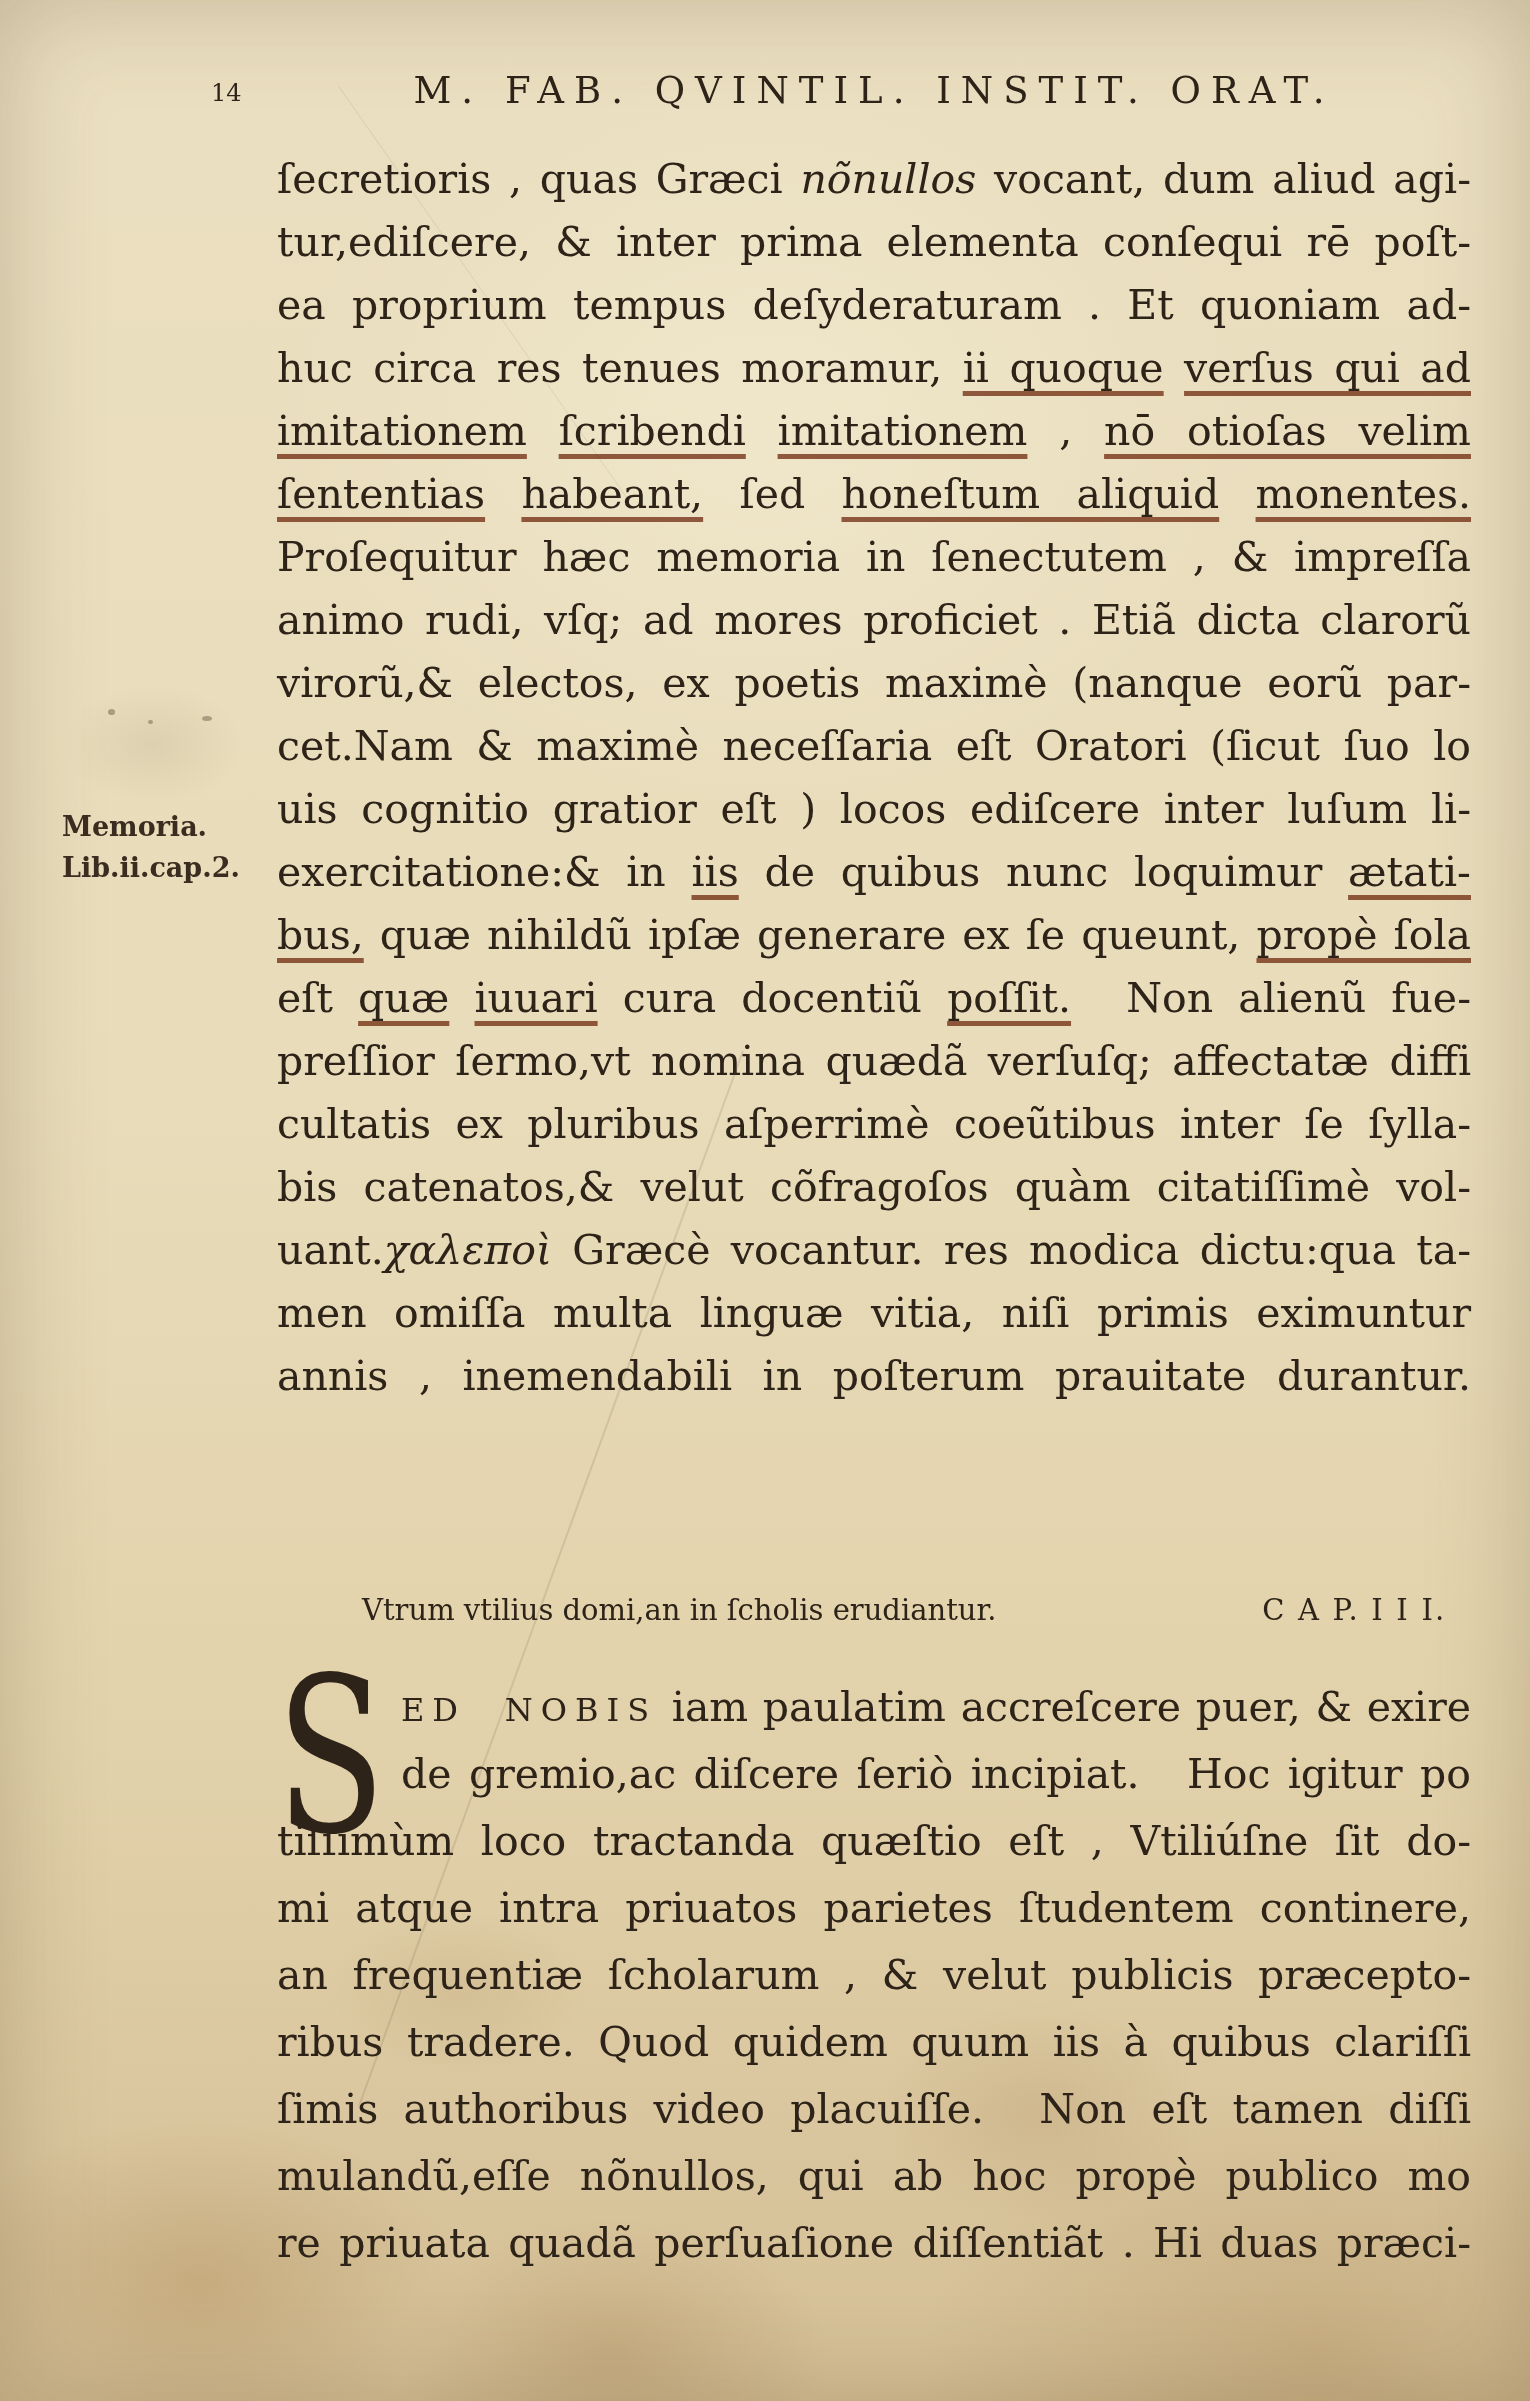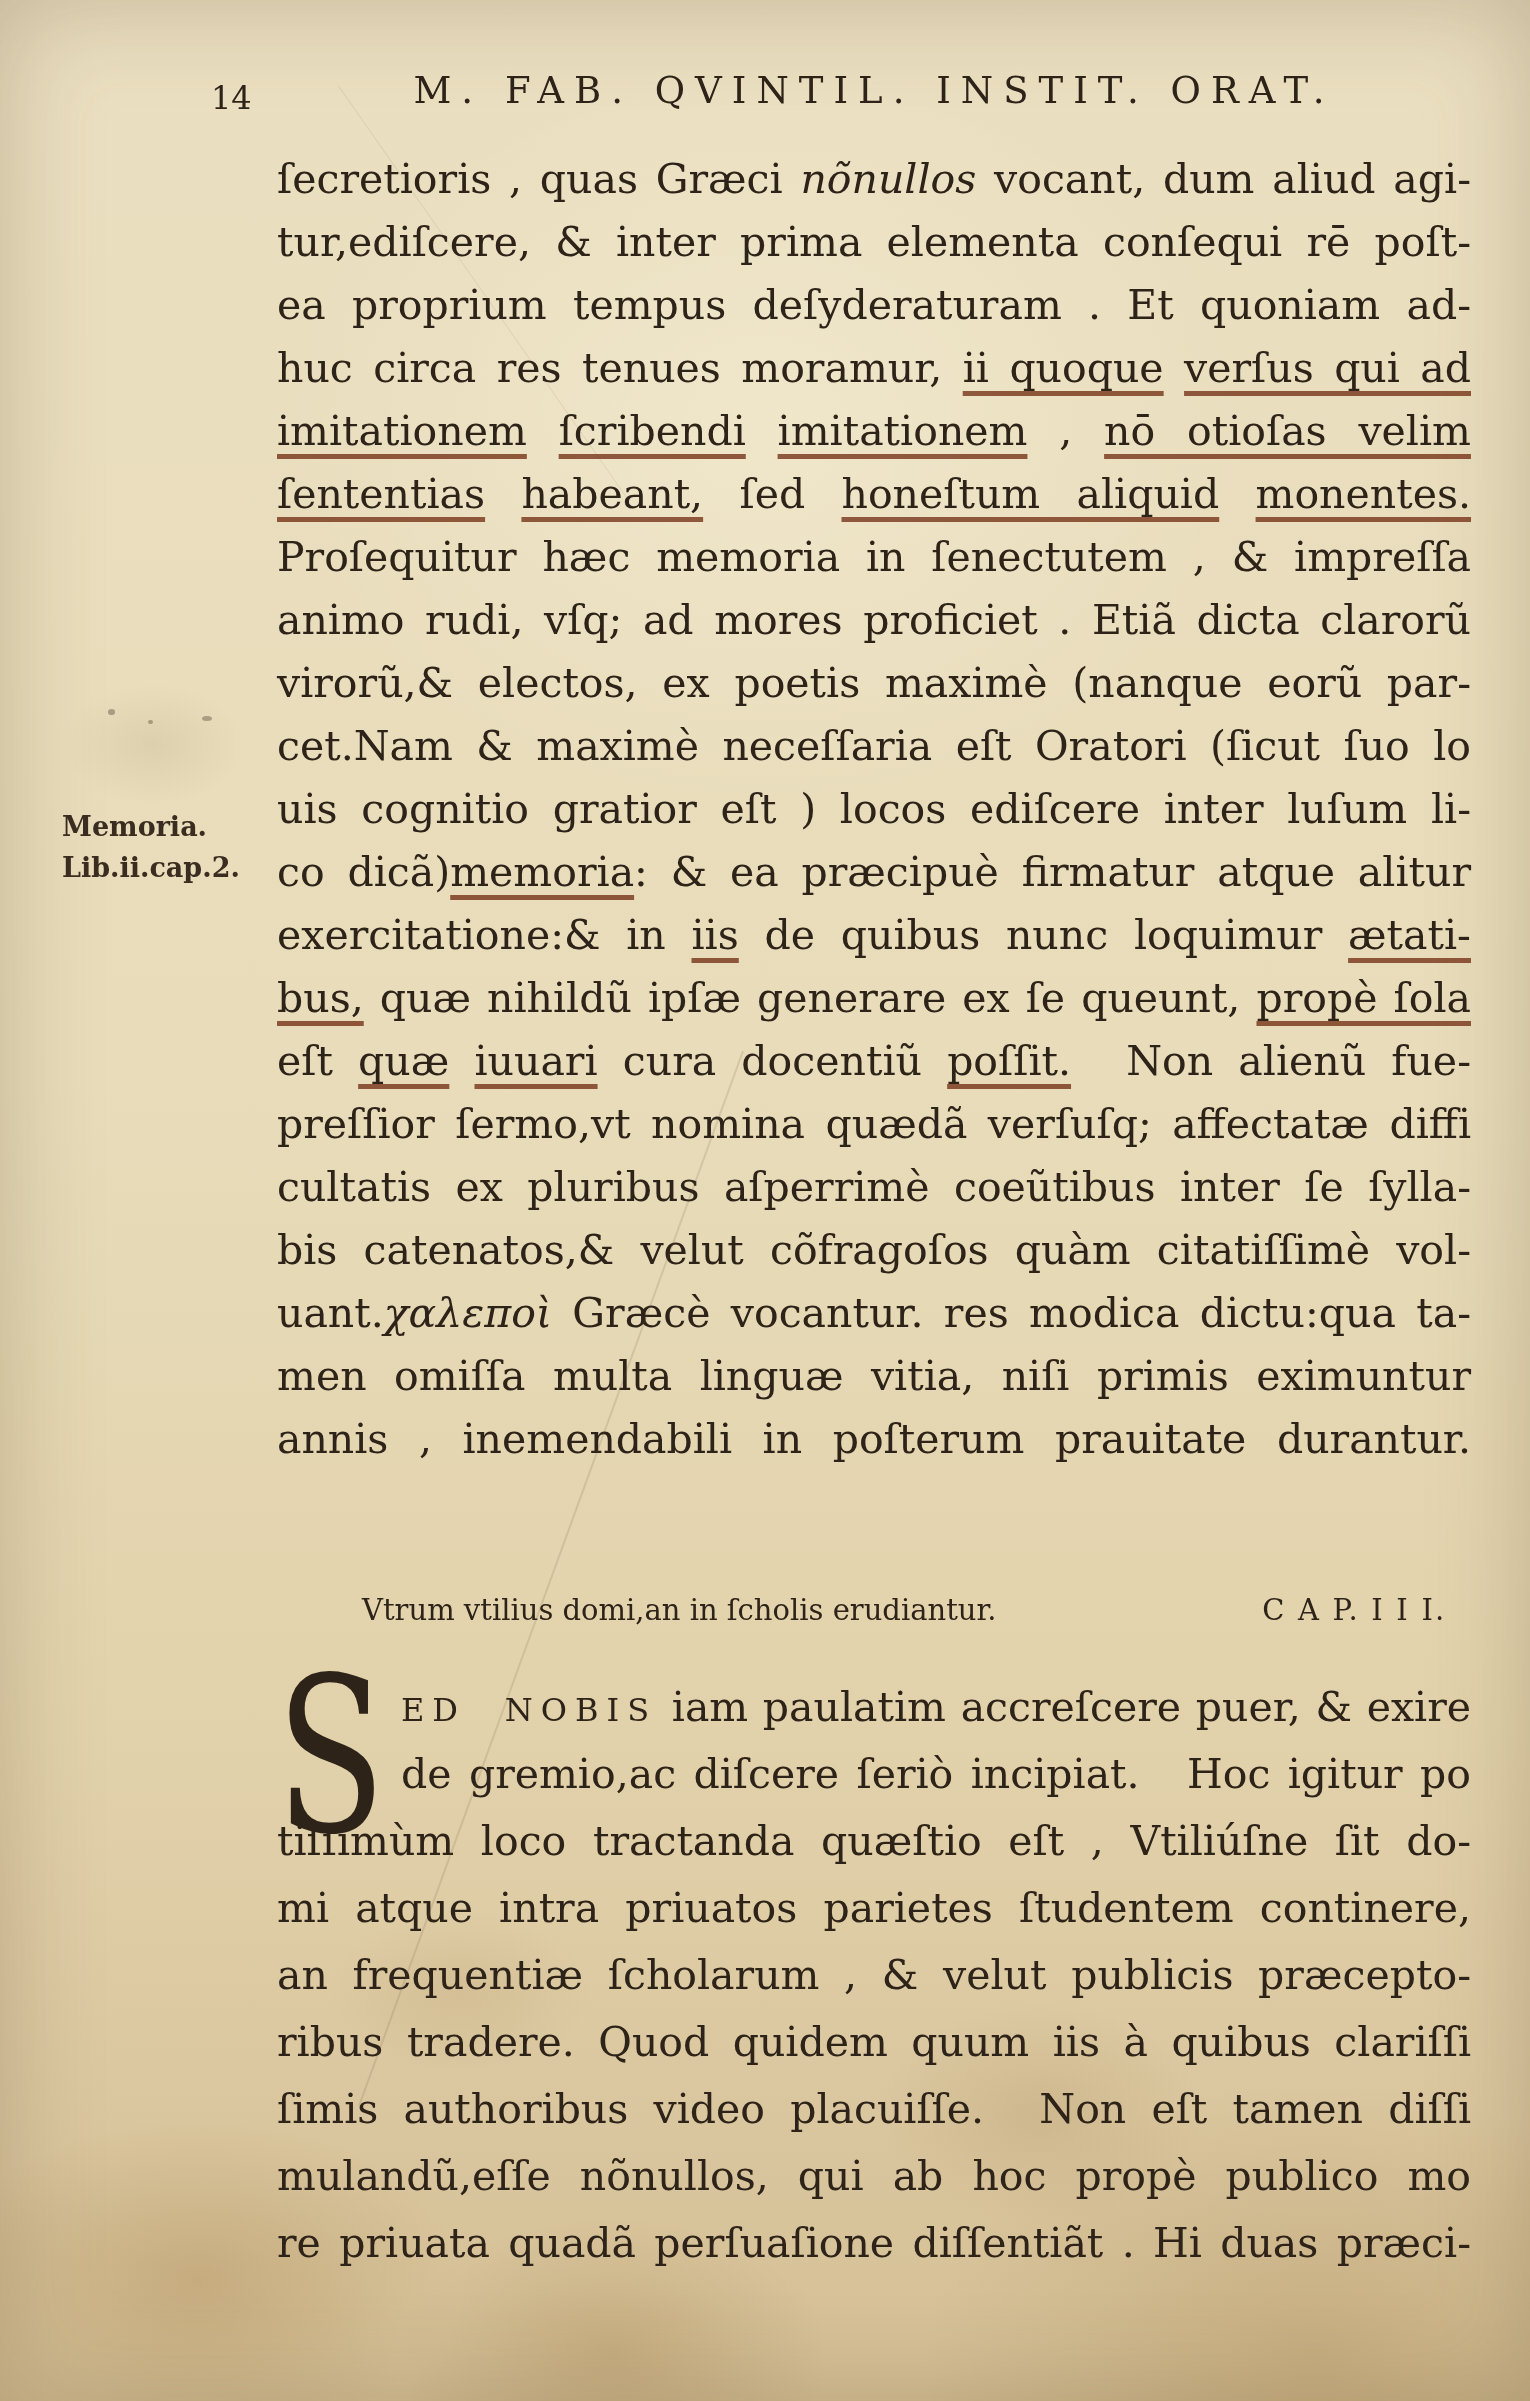--- a/index.html
+++ b/index.html
@@ -11,21 +11,21 @@
       radial-gradient(ellipse 310px 194px at 40% 98%, rgba(148,108,58,.24), transparent 70%),
       radial-gradient(ellipse 547px 374px at 86% 98%, rgba(156,118,66,.26), transparent 72%),
       radial-gradient(ellipse 230px 158px at 68% 88%, rgba(146,106,56,.16), transparent 70%),
       radial-gradient(ellipse 187px 115px at 30% 83%, rgba(150,112,60,.12), transparent 70%),
       radial-gradient(ellipse 130px 86px at 10% 31%, rgba(130,112,82,.12), transparent 70%),
       radial-gradient(ellipse 648px 504px at 50% 18%, rgba(255,250,232,.30), transparent 75%),
       linear-gradient(180deg, #eadfc0 0%, #e8dcba 45%, #e2d2ab 72%, #d9c59d 90%, #d5c096 100%);
     box-shadow: inset 0 0 101px rgba(92,72,44,.28);
   }
   .header { position:absolute; top:69px; left:277px; width:1194px; }
-  .pagenum { position:absolute; left:-66px; top:10px; font-size:32px; }
+  .pagenum { position:absolute; left:-66px; top:10px; font-size:24px; }
   .runtitle { display:block; text-align:center; font-size:37px; letter-spacing:10px; white-space:nowrap; }
   .marginnote { position:absolute; left:62px; top:806px; font-size:27px; line-height:41px; font-weight:bold; color:#3a2d20; }
   .bodytext  { position:absolute; left:277px; top:148px;  width:1194px; font-size:41px; }
   .bodytext .tline { height:63px; line-height:63px; }
   .tline { text-align:justify; text-align-last:justify; white-space:nowrap; }
   .chapterhead { position:absolute; left:277px; top:1593px; width:1194px; font-size:29px; display:flex; align-items:baseline; white-space:nowrap;justify-content:center; }
   .chapterhead .head { margin-left:85px; }
   .caplabel { margin-left:auto; margin-right:24.5px; letter-spacing:2.2px; }
   .chapterblock { position:absolute; left:277px; top:1674px; width:1194px; font-size:41px; }
   .chapterblock .tline { height:67px; line-height:67px; }
@@ -63,21 +63,20 @@
       <div class="tline"><span>tur,ediſcere, &amp; inter prima elementa conſequi rē poſt-</span></div>
       <div class="tline"><span>ea proprium tempus deſyderaturam . Et quoniam ad-</span></div>
       <div class="tline"><span>huc circa res tenues moramur, </span><span class="u">ii quoque</span><span> </span><span class="u">verſus qui ad</span></div>
       <div class="tline"><span class="u">imitationem</span><span> </span><span class="u">ſcribendi</span><span> </span><span class="u">imitationem</span><span> , </span><span class="u">nō otioſas velim</span></div>
       <div class="tline"><span class="u">ſententias</span><span> </span><span class="u">habeant,</span><span> ſed </span><span class="u">honeſtum aliquid</span><span> </span><span class="u">monentes.</span></div>
       <div class="tline"><span>Proſequitur hæc memoria in ſenectutem , &amp; impreſſa</span></div>
       <div class="tline"><span>animo rudi, vſq; ad mores proficiet . Etiã dicta clarorũ</span></div>
       <div class="tline"><span>virorũ,&amp; electos, ex poetis maximè (nanque eorũ par-</span></div>
       <div class="tline"><span>cet.Nam &amp; maximè neceſſaria eſt Oratori (ſicut ſuo lo</span></div>
       <div class="tline"><span>uis cognitio gratior eſt ) locos ediſcere inter luſum li-</span></div>
-      <div class="tline"><span>co dicã)</span><span class="u">memoria</span><span>: &amp; ea præcipuè firmatur atque alitur</span></div>
       <div class="tline"><span>exercitatione:&amp; in </span><span class="u">iis</span><span> de quibus nunc loquimur </span><span class="u">ætati-</span></div>
       <div class="tline"><span class="u">bus,</span><span> quæ nihildũ ipſæ generare ex ſe queunt, </span><span class="u">propè ſola</span></div>
       <div class="tline"><span>eſt </span><span class="u">quæ</span><span> </span><span class="u">iuuari</span><span> cura docentiũ </span><span class="u">poſſit.</span><span class="gap"> Non alienũ fue-</span></div>
       <div class="tline"><span>preſſior ſermo,vt nomina quædã verſuſq; affectatæ diffi</span></div>
       <div class="tline"><span>cultatis ex pluribus aſperrimè coeũtibus inter ſe ſylla-</span></div>
       <div class="tline"><span>bis catenatos,&amp; velut cõfragoſos quàm citatiſſimè vol-</span></div>
       <div class="tline"><span>uant.</span><span class="gk">χαλεποὶ</span><span> Græcè vocantur. res modica dictu:qua ta-</span></div>
       <div class="tline"><span>men omiſſa multa linguæ vitia, niſi primis eximuntur</span></div>
       <div class="tline"><span>annis , inemendabili in poſterum prauitate durantur.</span></div>
     </div>

